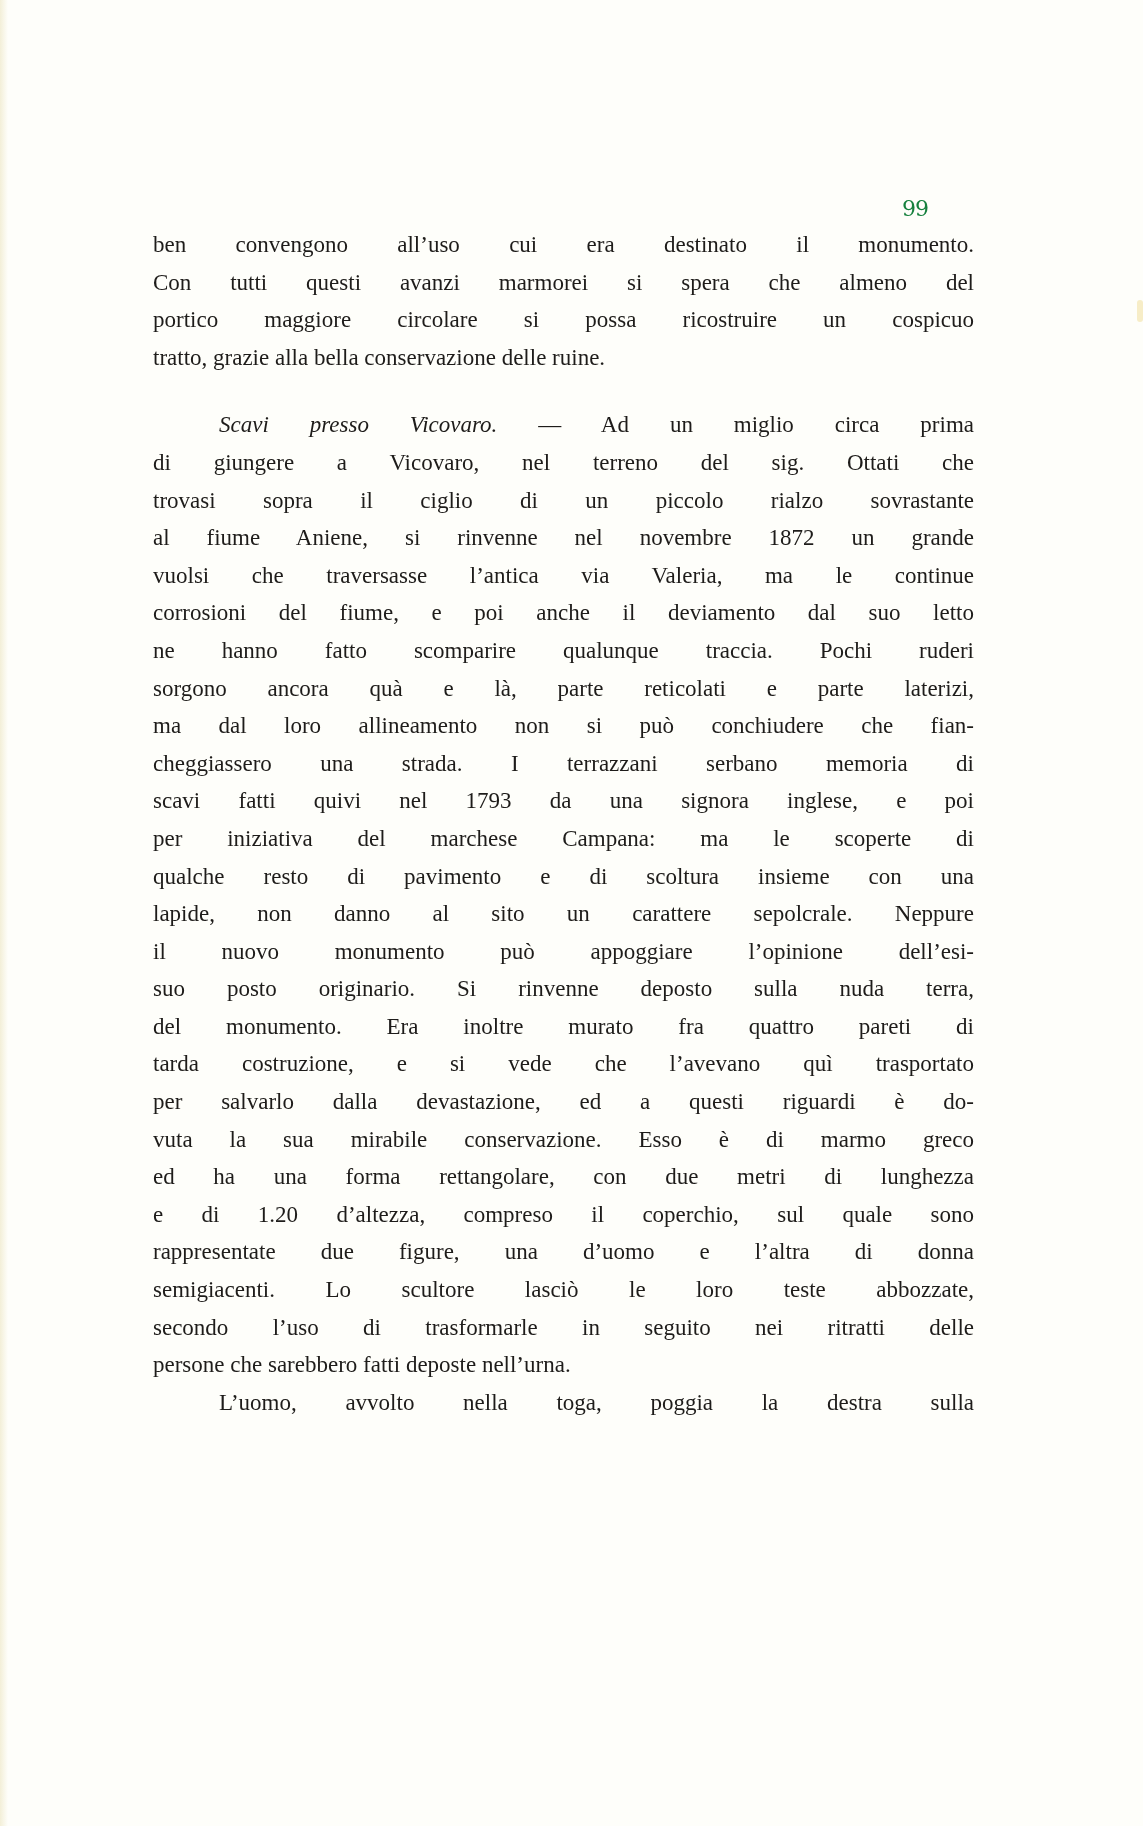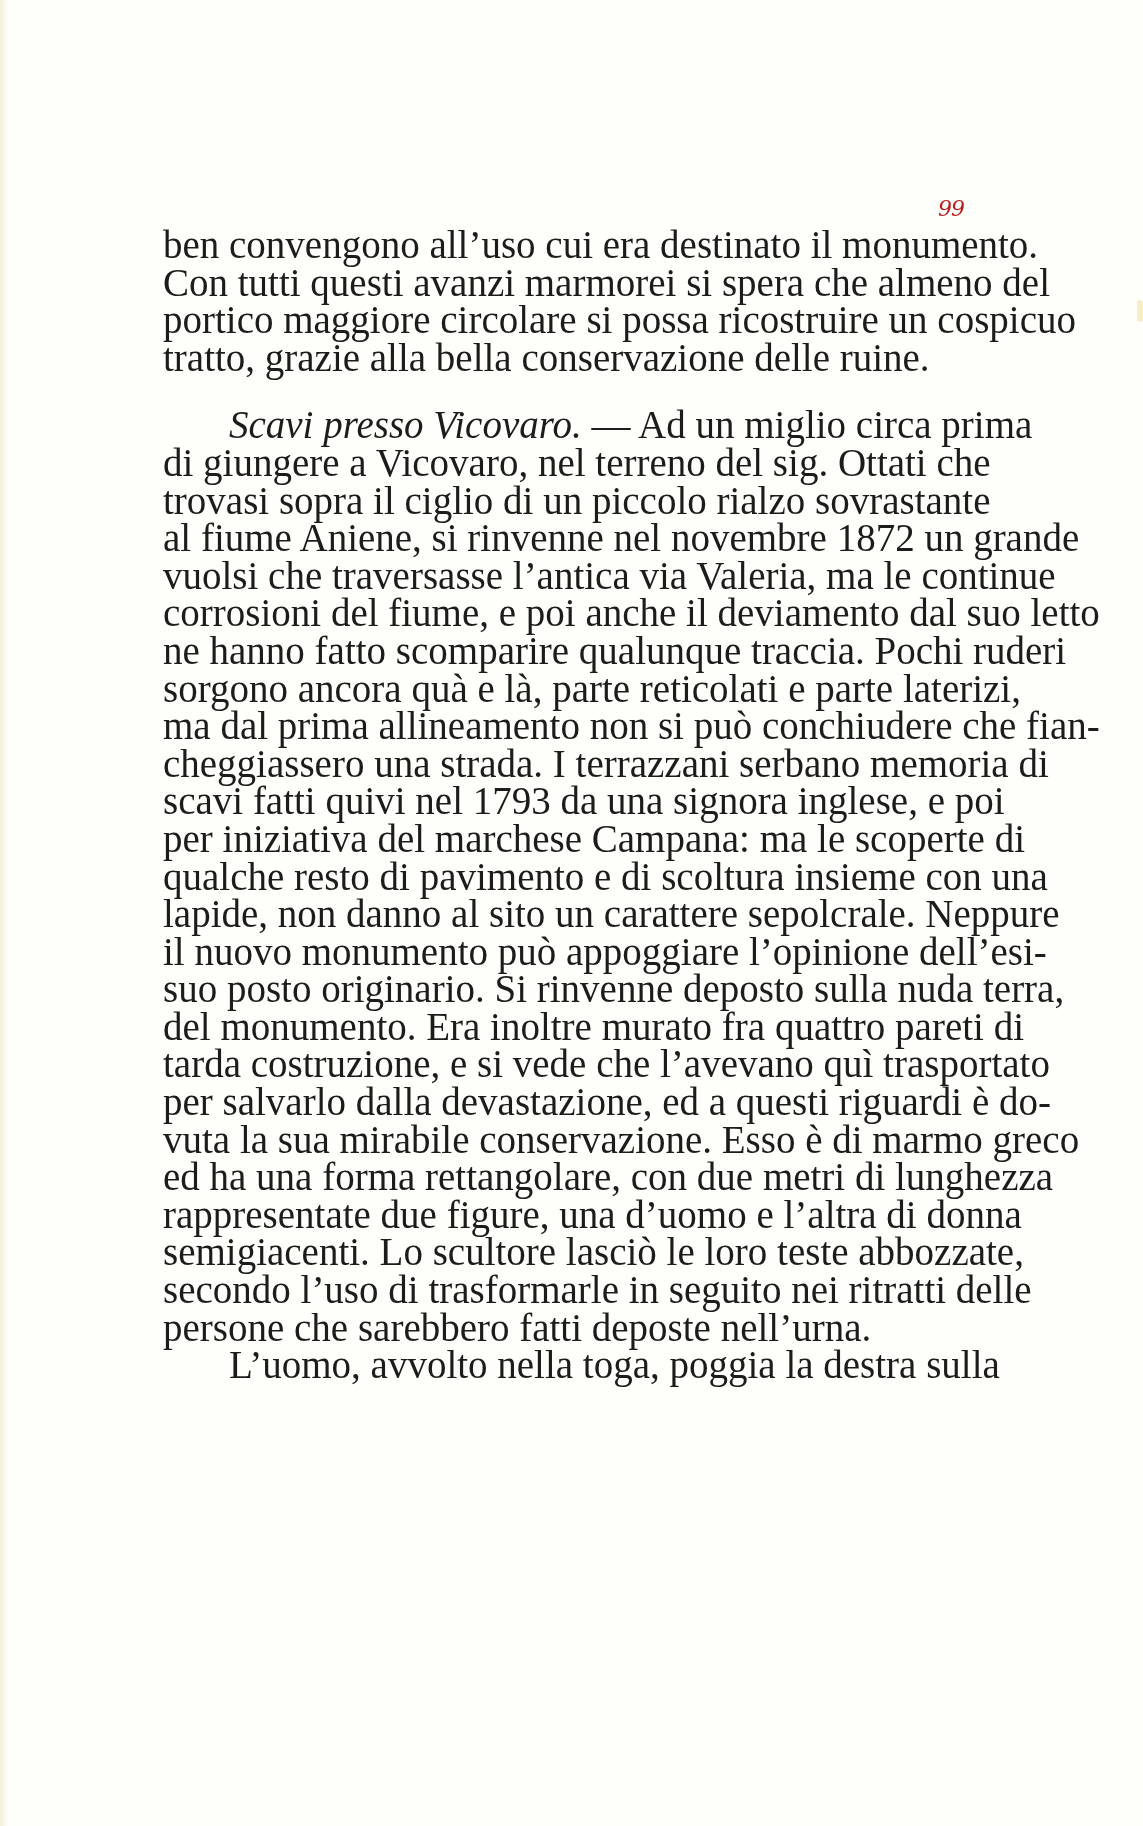--- a/index.html
+++ b/index.html
@@ -23,34 +23,33 @@
     position: absolute;
     right: 0; top: 300px;
     width: 6px; height: 22px;
     background: #f3e6b0;
     border-radius: 3px;
     opacity: 0.7;
   }
   .page-number {
     position: absolute;
     top: 196px;
-    left: 938px;
+    left: 902px;
     font-family: "DejaVu Serif", serif;
     font-size: 22px;
-    color: #b91c1c;
+    color: #15803d;
     letter-spacing: -1px;
-    font-style: italic;
   }
   .text-block {
     position: absolute;
-    left: 163px;
+    left: 153px;
     top: 226px;
     width: 821px;
     font-family: "Liberation Serif", "DejaVu Serif", serif;
-    font-size: 39px;
+    font-size: 23px;
     line-height: 37.6px;
     color: #1e1c1a;
     transform: scaleX(1.0);
   }
   .line {
     display: block;
     white-space: nowrap;
     text-align: justify;
     text-align-last: justify;
     height: 37.6px;
@@ -91,33 +90,34 @@
 
   <div>
     <span class="line indent"><span class="heading-italic">Scavi presso Vicovaro.</span><span> — Ad un miglio circa prima</span></span>
     <span class="line">di giungere a Vicovaro, nel terreno del sig. Ottati che</span>
     <span class="line">trovasi sopra il ciglio di un piccolo rialzo sovrastante</span>
     <span class="line">al fiume Aniene, si rinvenne nel novembre 1872 un grande</span>
     <span class="line">vuolsi che traversasse l’antica via Valeria, ma le continue</span>
     <span class="line">corrosioni del fiume, e poi anche il deviamento dal suo letto</span>
     <span class="line">ne hanno fatto scomparire qualunque traccia. Pochi ruderi</span>
     <span class="line">sorgono ancora quà e là, parte reticolati e parte laterizi,</span>
-    <span class="line">ma dal prima allineamento non si può conchiudere che fian-</span>
+    <span class="line">ma dal loro allineamento non si può conchiudere che fian-</span>
     <span class="line">cheggiassero una strada. I terrazzani serbano memoria di</span>
     <span class="line">scavi fatti quivi nel 1793 da una signora inglese, e poi</span>
     <span class="line">per iniziativa del marchese Campana: ma le scoperte di</span>
     <span class="line">qualche resto di pavimento e di scoltura insieme con una</span>
     <span class="line">lapide, non danno al sito un carattere sepolcrale. Neppure</span>
     <span class="line">il nuovo monumento può appoggiare l’opinione dell’esi-</span>
     <span class="line">suo posto originario. Si rinvenne deposto sulla nuda terra,</span>
     <span class="line">del monumento. Era inoltre murato fra quattro pareti di</span>
     <span class="line">tarda costruzione, e si vede che l’avevano quì trasportato</span>
     <span class="line">per salvarlo dalla devastazione, ed a questi riguardi è do-</span>
     <span class="line">vuta la sua mirabile conservazione. Esso è di marmo greco</span>
     <span class="line">ed ha una forma rettangolare, con due metri di lunghezza</span>
+    <span class="line">e di 1.20 d’altezza, compreso il coperchio, sul quale sono</span>
     <span class="line">rappresentate due figure, una d’uomo e l’altra di donna</span>
     <span class="line">semigiacenti. Lo scultore lasciò le loro teste abbozzate,</span>
     <span class="line">secondo l’uso di trasformarle in seguito nei ritratti delle</span>
     <span class="line last">persone che sarebbero fatti deposte nell’urna.</span>
   </div>
 
   <div>
     <span class="line indent">L’uomo, avvolto nella toga, poggia la destra sulla</span>
   </div>
 </div>

